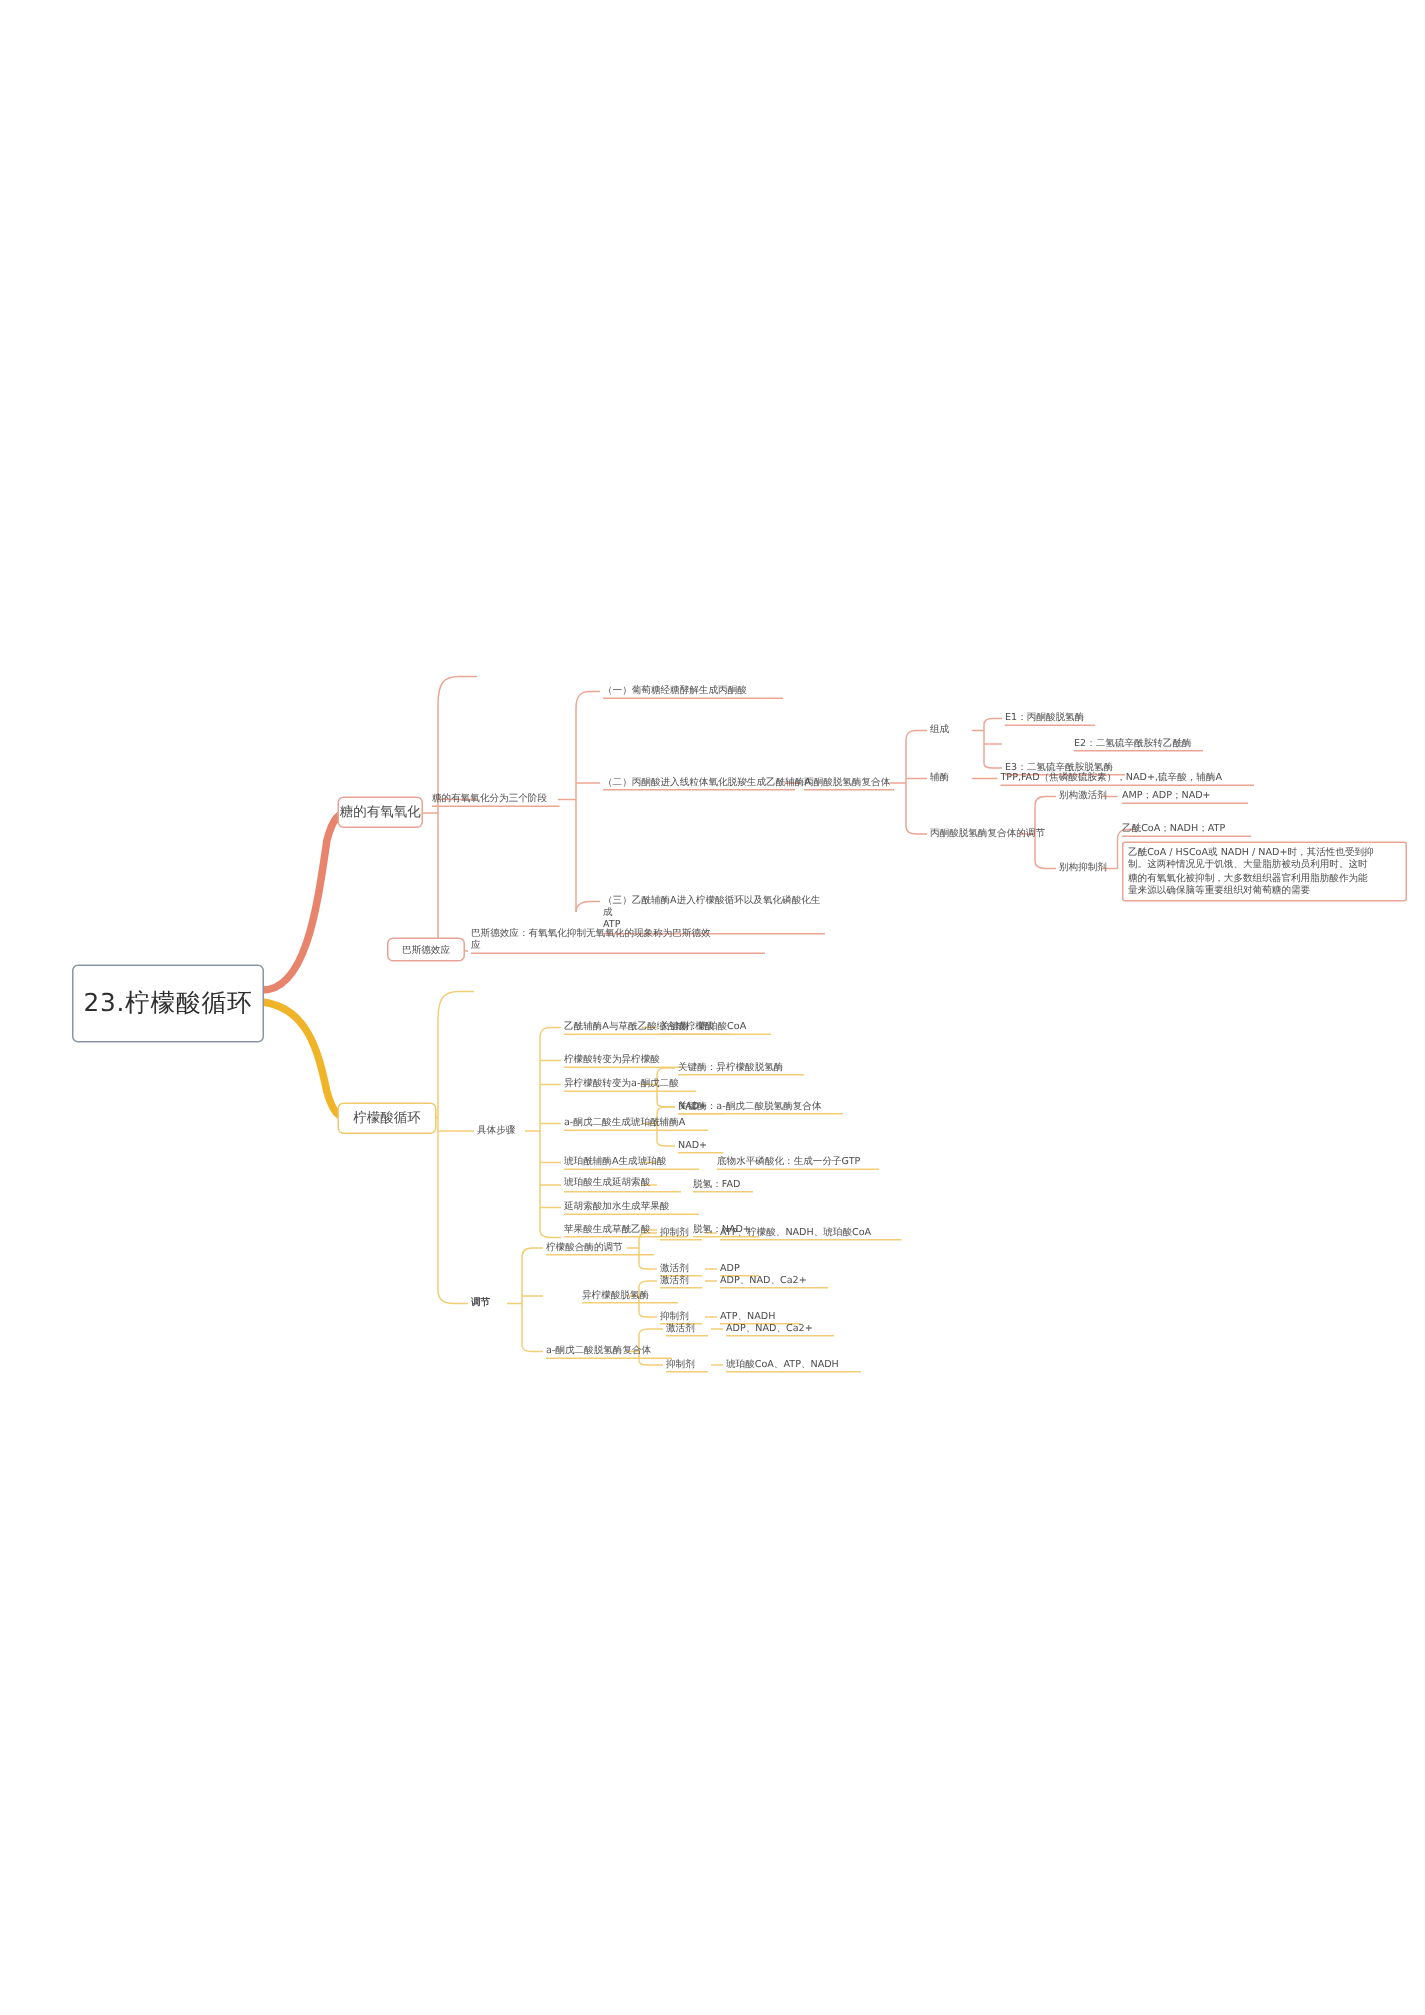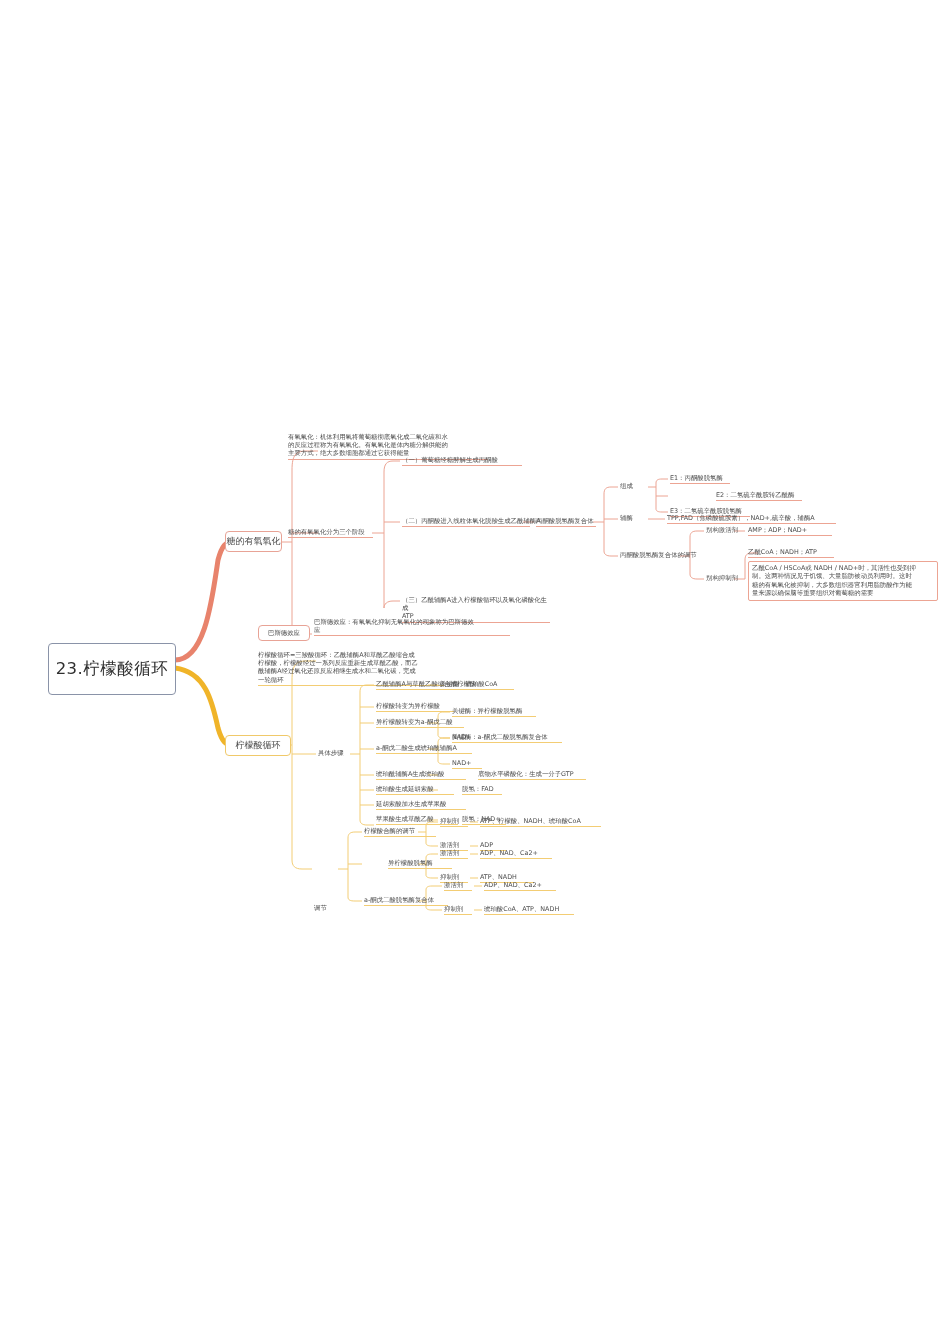--- a/index.html
+++ b/index.html
@@ -175,23 +175,20 @@
     <path d="M470 854 L 478 854" fill="none" stroke="#f3cd74" stroke-width="1"></path>
     <path d="M470 878 L 478 878" fill="none" stroke="#f3cd74" stroke-width="1"></path>
     <path d="M474 886 L 482 886" fill="none" stroke="#f3cd74" stroke-width="1"></path>
     <path d="M474 910 L 482 910" fill="none" stroke="#f3cd74" stroke-width="1"></path>
   </svg>
 
   <div class="root" style="left:48px;top:643px;width:128px;height:52px;">23.柠檬酸循环</div>
 
   <div class="l1 red" style="left:225px;top:531px;width:57px;height:21px;">糖的有氧氧化</div>
 
-  <div class="txt ul-red nb" style="left:288px;top:433px;width:200px;">有氧氧化：机体利用氧将葡萄糖彻底氧化成二氧化碳和水
-的反应过程称为有氧氧化。有氧氧化是体内糖分解供能的
-主要方式，绝大多数细胞都通过它获得能量</div>
 
   <div class="txt ul-red" style="left:288px;top:528px;width:85px;">糖的有氧氧化分为三个阶段</div>
 
   <div class="txt ul-red" style="left:402px;top:456px;width:120px;">（一）葡萄糖经糖酵解生成丙酮酸</div>
 
   <div class="txt ul-red" style="left:402px;top:517px;width:128px;">（二）丙酮酸进入线粒体氧化脱羧生成乙酰辅酶A</div>
 
   <div class="txt ul-red nb" style="left:402px;top:596px;width:148px;">（三）乙酰辅酶A进入柠檬酸循环以及氧化磷酸化生成
 ATP</div>
 
@@ -218,24 +215,20 @@
 制。这两种情况见于饥饿、大量脂肪被动员利用时。这时
 糖的有氧氧化被抑制，大多数组织器官利用脂肪酸作为能
 量来源以确保脑等重要组织对葡萄糖的需要</div>
 
   <div class="l1 red" style="left:258px;top:625px;width:52px;height:16px;font-size:6.4px;">巴斯德效应</div>
   <div class="txt ul-red nb" style="left:314px;top:618px;width:196px;">巴斯德效应：有氧氧化抑制无氧氧化的现象称为巴斯德效
 应</div>
 
   <div class="l1 yellow" style="left:225px;top:735px;width:66px;height:21px;">柠檬酸循环</div>
 
-  <div class="txt ul-yellow nb" style="left:258px;top:651px;width:186px;">柠檬酸循环=三羧酸循环：乙酰辅酶A和草酰乙酸缩合成
-柠檬酸，柠檬酸经过一系列反应重新生成草酰乙酸，而乙
-酰辅酶A经过氧化还原反应相继生成水和二氧化碳，完成
-一轮循环</div>
 
   <div class="txt plain" style="left:318px;top:749px;width:32px;">具体步骤</div>
 
   <div class="txt ul-yellow" style="left:376px;top:680px;width:110px;">乙酰辅酶A与草酰乙酸缩合成柠檬酸</div>
   <div class="txt ul-yellow" style="left:440px;top:680px;width:74px;">关键酶：琥珀酸CoA</div>
 
   <div class="txt ul-yellow" style="left:376px;top:702px;width:78px;">柠檬酸转变为异柠檬酸</div>
 
   <div class="txt ul-yellow" style="left:376px;top:718px;width:88px;">异柠檬酸转变为a-酮戊二酸</div>
   <div class="txt ul-yellow" style="left:452px;top:707px;width:84px;">关键酶：异柠檬酸脱氢酶</div>
@@ -249,21 +242,21 @@
   <div class="txt ul-yellow" style="left:478px;top:770px;width:108px;">底物水平磷酸化：生成一分子GTP</div>
 
   <div class="txt ul-yellow" style="left:376px;top:785px;width:78px;font-family:Liberation Serif, serif;">琥珀酸生成延胡索酸</div>
   <div class="txt ul-yellow" style="left:462px;top:785px;width:40px;">脱氢：FAD</div>
 
   <div class="txt ul-yellow" style="left:376px;top:800px;width:90px;">延胡索酸加水生成苹果酸</div>
 
   <div class="txt ul-yellow" style="left:376px;top:815px;width:82px;">苹果酸生成草酰乙酸</div>
   <div class="txt ul-yellow" style="left:462px;top:815px;width:44px;">脱氢：NAD+</div>
 
-  <div class="txt plain" style="left:314px;top:904px;width:18px;">调节</div>
+  <div class="txt plain" style="left:314px;top:864px;width:18px;font-weight:bold;">调节</div>
 
   <div class="txt ul-yellow" style="left:364px;top:827px;width:72px;">柠檬酸合酶的调节</div>
   <div class="txt ul-yellow" style="left:440px;top:817px;width:28px;">抑制剂</div>
   <div class="txt ul-yellow" style="left:480px;top:817px;width:121px;">ATP、柠檬酸、NADH、琥珀酸CoA</div>
   <div class="txt ul-yellow" style="left:440px;top:841px;width:28px;">激活剂</div>
   <div class="txt ul-yellow" style="left:480px;top:841px;width:26px;">ADP</div>
 
   <div class="txt ul-yellow" style="left:364px;top:859px;width:64px;margin-left:24px;">异柠檬酸脱氢酶</div>
   <div class="txt ul-yellow" style="left:440px;top:849px;width:28px;">激活剂</div>
   <div class="txt ul-yellow" style="left:480px;top:849px;width:72px;">ADP、NAD、Ca2+</div>

